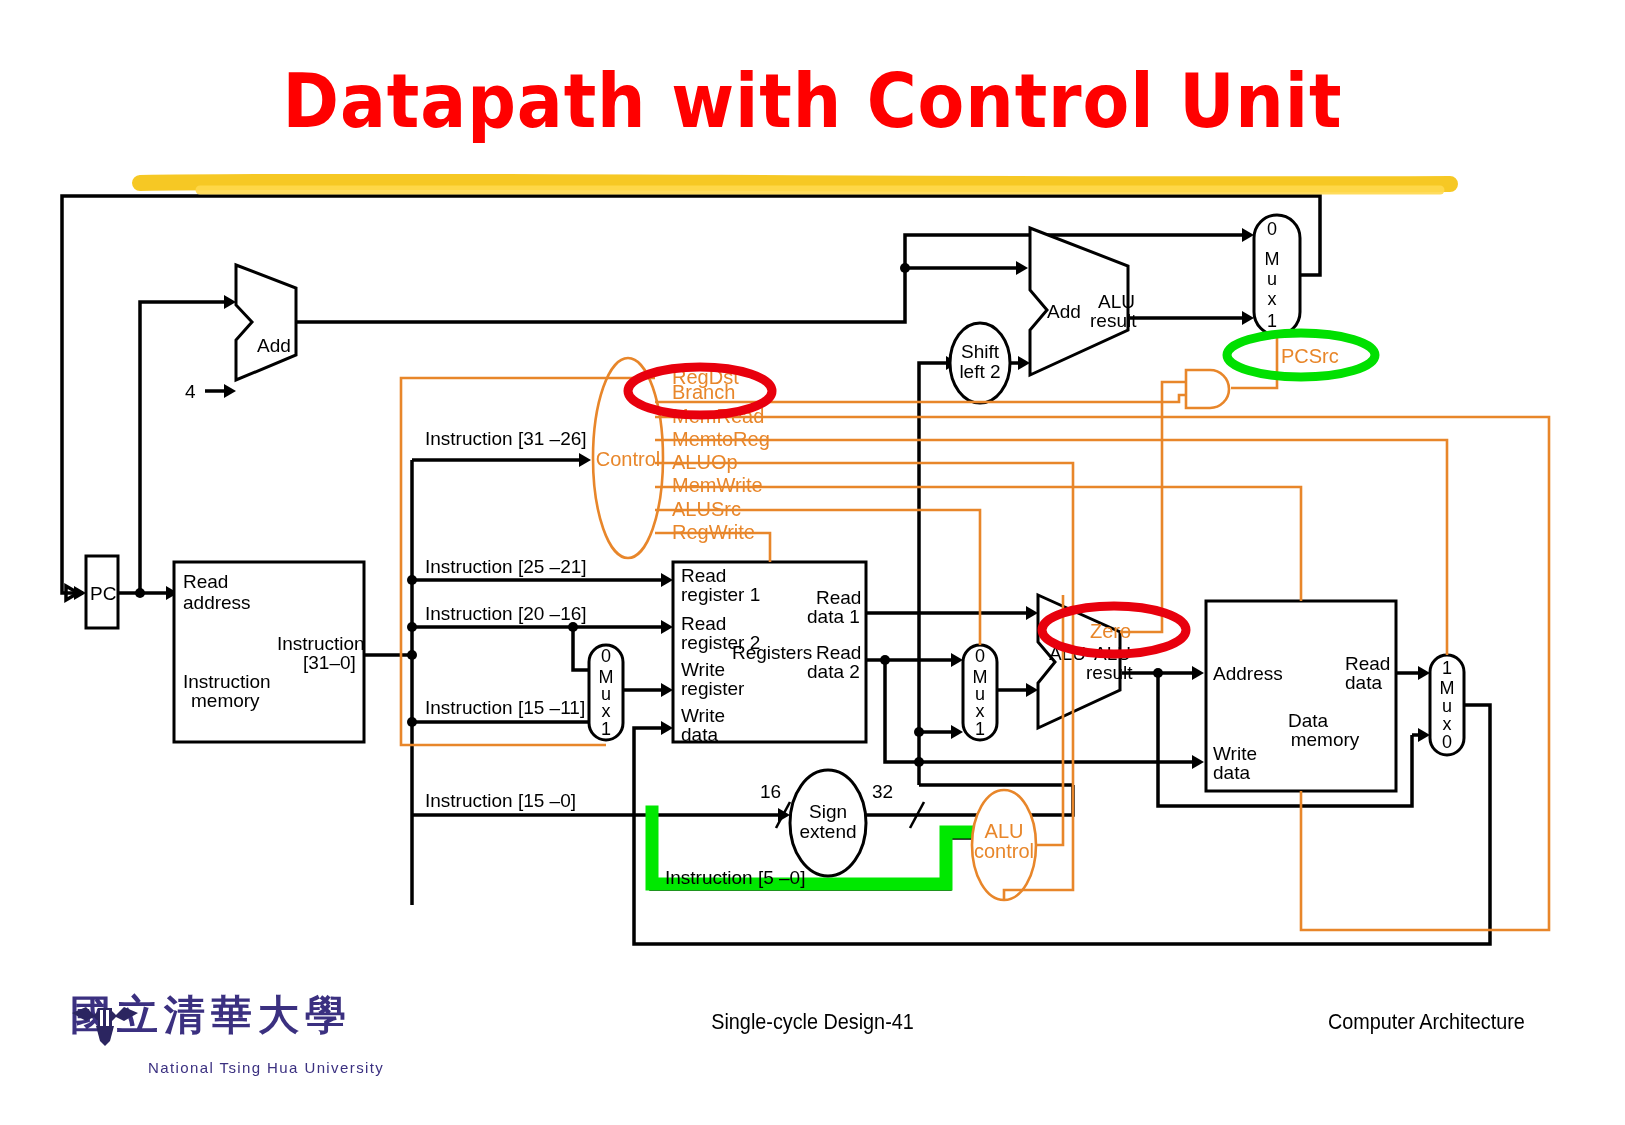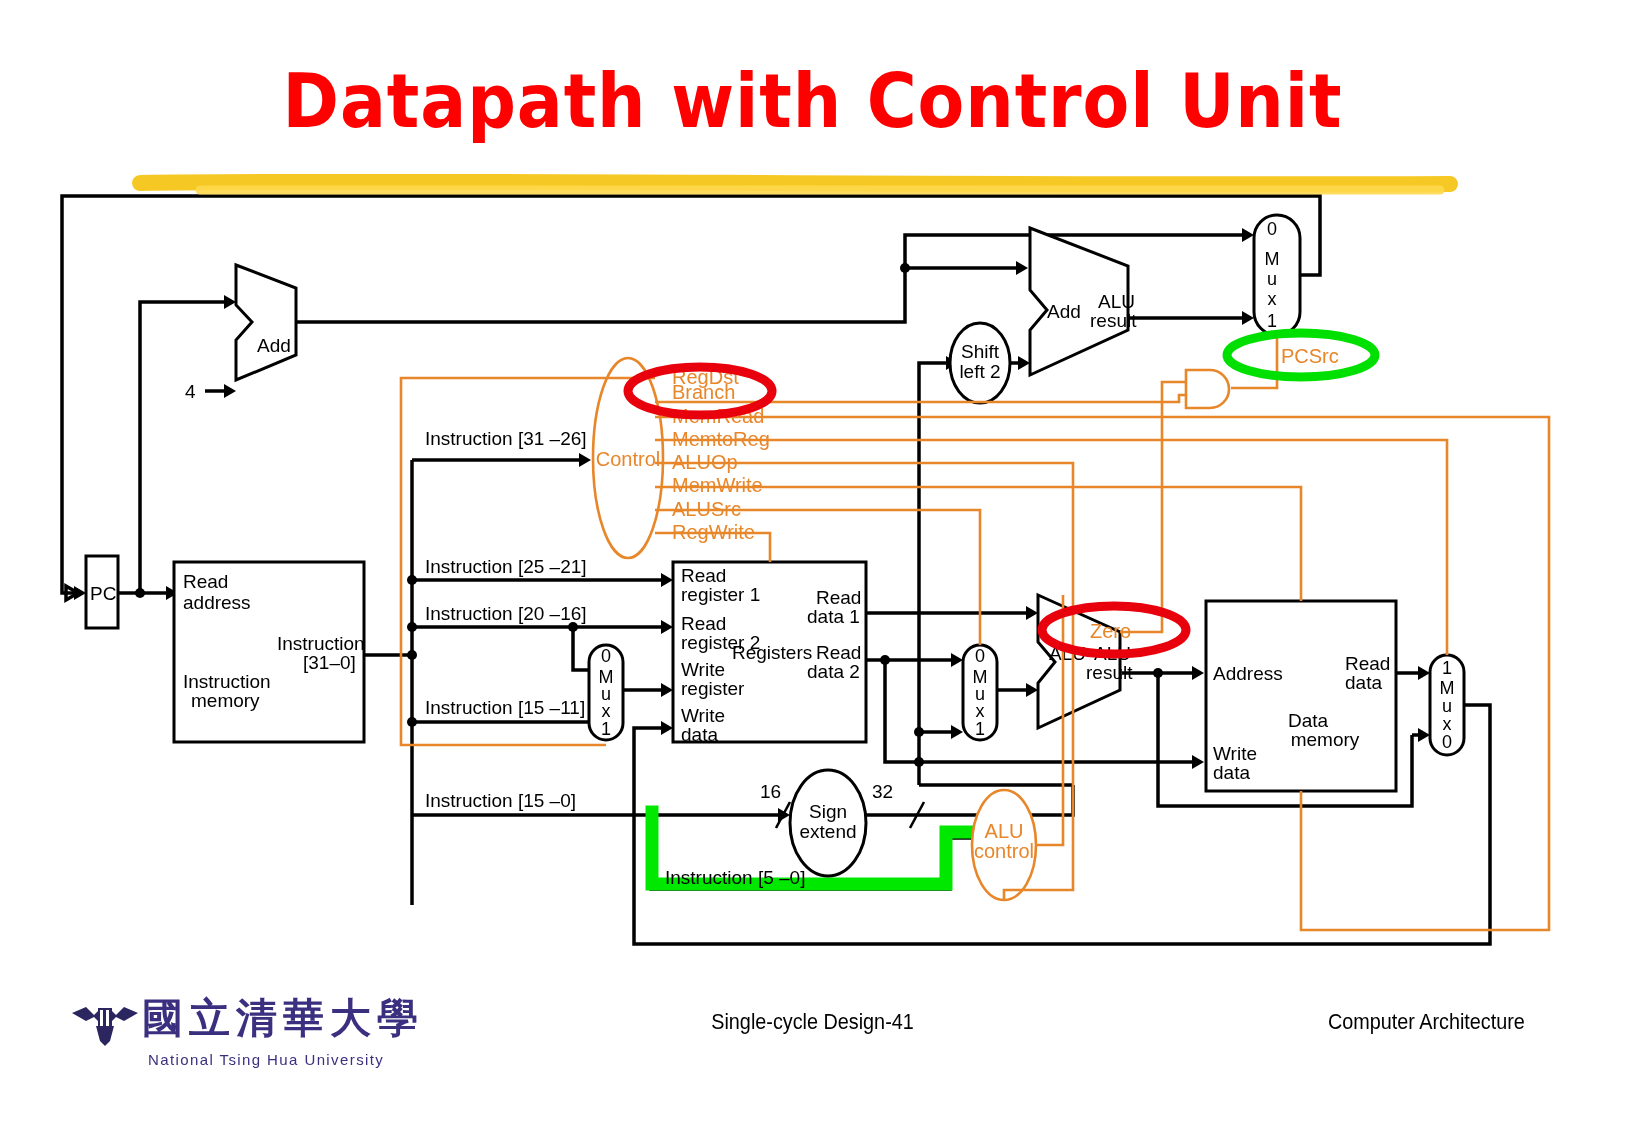--- a/index.html
+++ b/index.html
@@ -28,25 +28,25 @@
   .muxchar{font-family:"Liberation Sans","DejaVu Sans",sans-serif;font-size:18px;fill:#000000;text-anchor:middle;}
   .octl{font-family:"Liberation Sans","DejaVu Sans",sans-serif;font-size:20px;fill:#E8862A;}
   .redell{fill:none;stroke:#E8000D;stroke-width:9;}
   .greenell{fill:none;stroke:#00E000;stroke-width:9;}
   .greenhl{fill:none;stroke:#00E800;stroke-width:13;stroke-linecap:square;}
   .yellowhl{fill:none;stroke:#F5C518;stroke-width:16;opacity:.95;stroke-linecap:round;}
   .yellowhl2{fill:none;stroke:#FFD84D;stroke-width:9;opacity:.9;stroke-linecap:round;}
 
   #footer{position:absolute;left:0;top:995px;width:1625px;height:110px;}
   #logo{position:absolute;left:70px;top:-2px;width:420px;}
-  #logo .cn{font-family:Liberation Serif, serif;
+  #logo .cn{font-family:Liberation Mono, monospace;
      font-size:41px;color:#3B3080;font-weight:bold;letter-spacing:6px;
-     margin-left:72px;line-height:50px;}
+     line-height:50px;}
   #logo .en{font-family:"Liberation Sans","DejaVu Sans",sans-serif;
-     font-size:15px;color:#3B3080;letter-spacing:1.4px;margin-left:78px;margin-top:8px;}
+     font-size:15px;color:#3B3080;letter-spacing:1.4px;margin-left:78px;margin-top:16px;}
   #logo svg.mark{position:absolute;left:0px;top:6px;}
   #pagelabel{position:absolute;left:0;top:14px;width:1625px;text-align:center;
      font-size:22px;color:#000;transform:scaleX(0.9);}
   #course{position:absolute;right:100px;top:14px;font-size:22px;color:#000;
      transform:scaleX(0.9);transform-origin:right center;}
 </style>
 </head>
 <body>
 
 <div id="slide">

